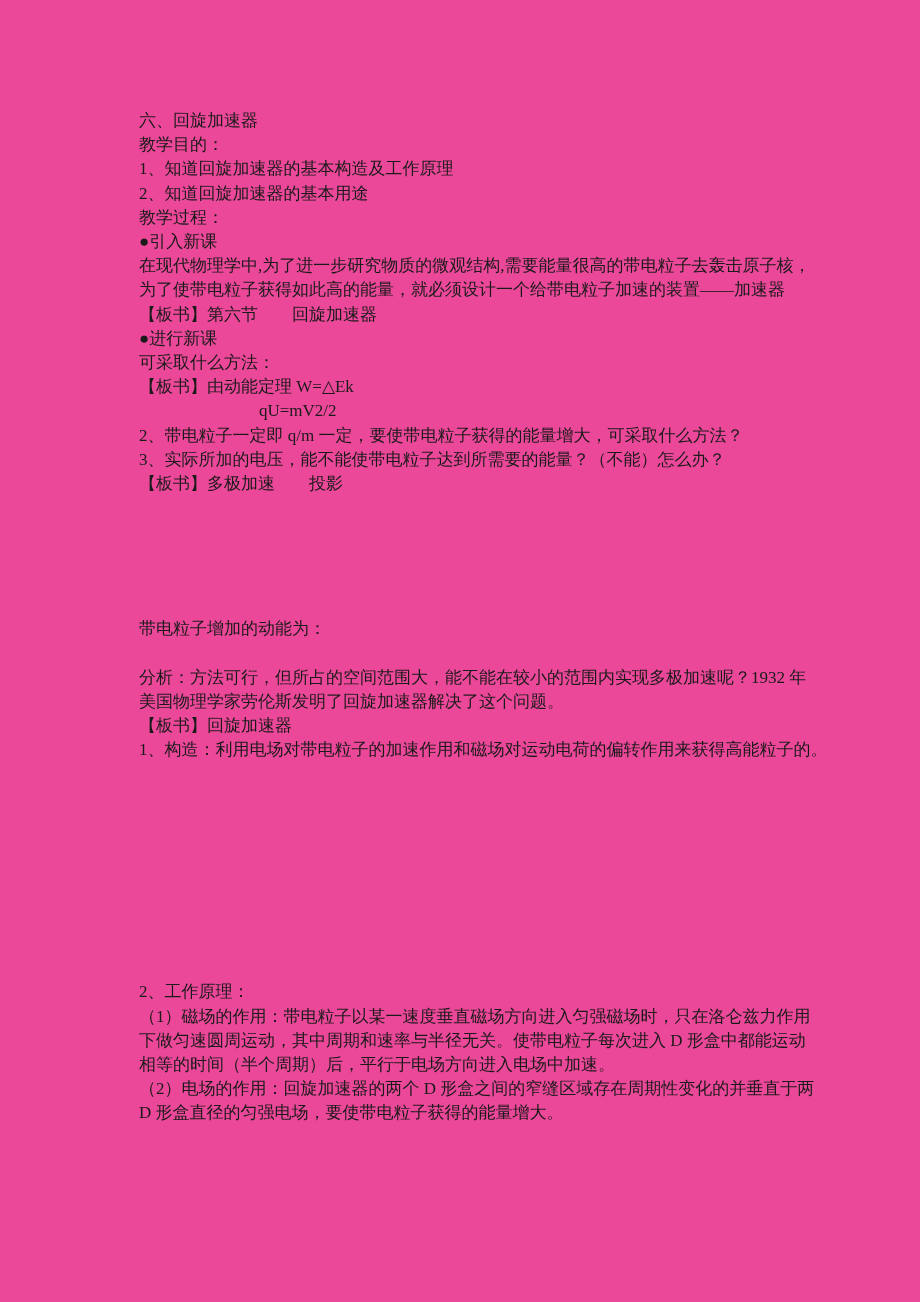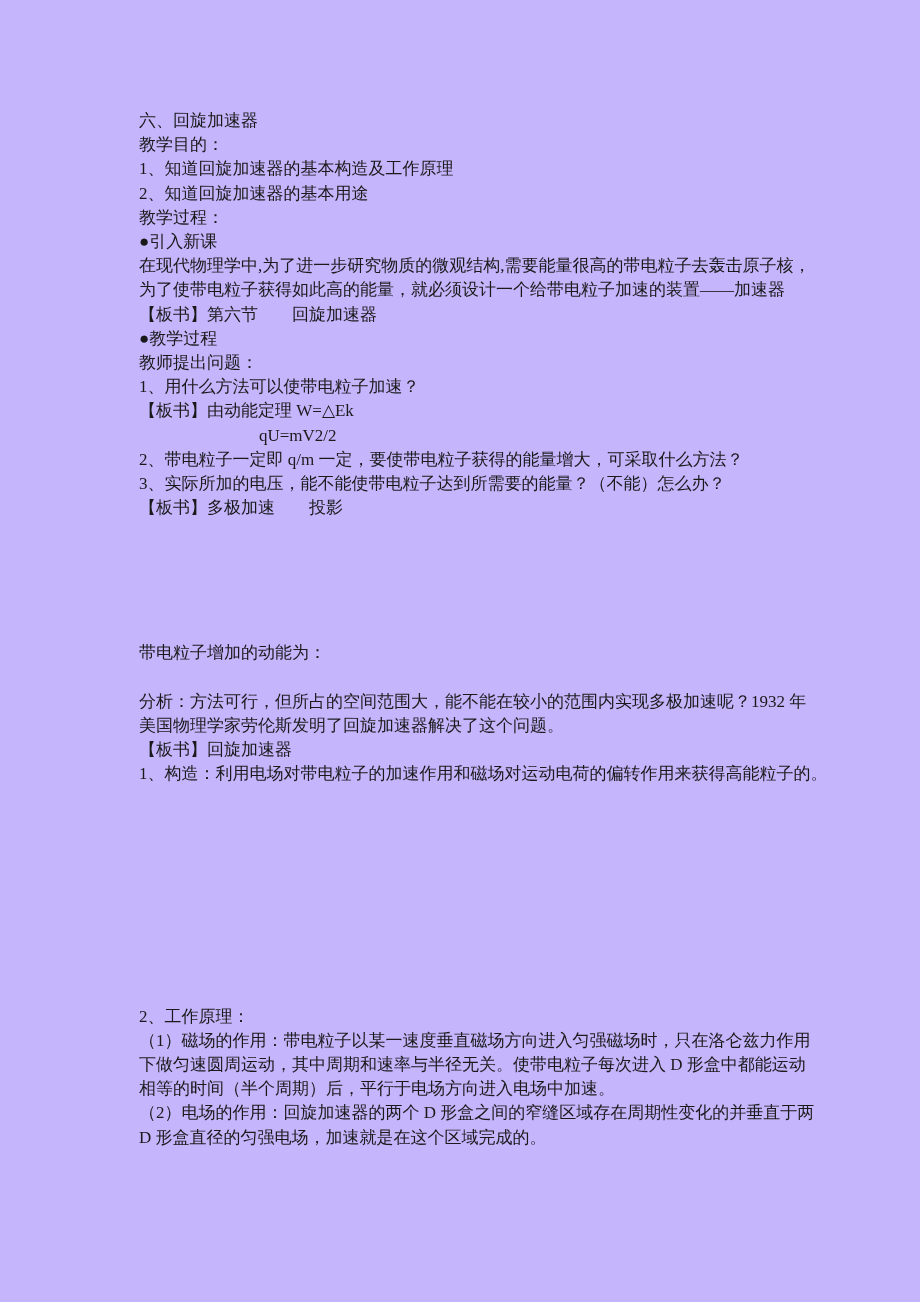--- a/index.html
+++ b/index.html
@@ -4,21 +4,21 @@
 <style>
   html, body {
     margin: 0;
     padding: 0;
     background: #ffffff;
   }
   .page {
     position: relative;
     width: 920px;
     height: 1302px;
-    background: #c4b5fd;
+    background: #ec4899;
     overflow: hidden;
     font-family: "Liberation Serif", "DejaVu Serif", serif;
   }
   .doc-content {
     position: absolute;
     left: 139px;
     top: 109px;
     width: 720px;
     color: #1a1a1a;
     font-size: 17px;
@@ -43,23 +43,22 @@
   <div class="doc-content">
       <div class="line">六、回旋加速器</div>
       <div class="line">教学目的：</div>
       <div class="line">1、知道回旋加速器的基本构造及工作原理</div>
       <div class="line">2、知道回旋加速器的基本用途</div>
       <div class="line">教学过程：</div>
       <div class="line">●引入新课</div>
       <div class="line">在现代物理学中,为了进一步研究物质的微观结构,需要能量很高的带电粒子去轰击原子核，</div>
       <div class="line">为了使带电粒子获得如此高的能量，就必须设计一个给带电粒子加速的装置——加速器</div>
       <div class="line">【板书】第六节　　回旋加速器</div>
-      <div class="line">●教学过程</div>
-      <div class="line">教师提出问题：</div>
-      <div class="line">1、用什么方法可以使带电粒子加速？</div>
+      <div class="line">●进行新课</div>
+      <div class="line">可采取什么方法：</div>
       <div class="line">【板书】由动能定理 W=△Ek</div>
       <div class="line indent">qU=mV2/2</div>
       <div class="line">2、带电粒子一定即 q/m 一定，要使带电粒子获得的能量增大，可采取什么方法？</div>
       <div class="line">3、实际所加的电压，能不能使带电粒子达到所需要的能量？（不能）怎么办？</div>
       <div class="line">【板书】多极加速　　投影</div>
       <div class="line blank">&nbsp;</div>
       <div class="line blank">&nbsp;</div>
       <div class="line blank">&nbsp;</div>
       <div class="line blank">&nbsp;</div>
       <div class="line blank">&nbsp;</div>
@@ -76,15 +75,15 @@
       <div class="line blank">&nbsp;</div>
       <div class="line blank">&nbsp;</div>
       <div class="line blank">&nbsp;</div>
       <div class="line blank">&nbsp;</div>
       <div class="line blank">&nbsp;</div>
       <div class="line">2、工作原理：</div>
       <div class="line">（1）磁场的作用：带电粒子以某一速度垂直磁场方向进入匀强磁场时，只在洛仑兹力作用</div>
       <div class="line">下做匀速圆周运动，其中周期和速率与半径无关。使带电粒子每次进入 D 形盒中都能运动</div>
       <div class="line">相等的时间（半个周期）后，平行于电场方向进入电场中加速。</div>
       <div class="line">（2）电场的作用：回旋加速器的两个 D 形盒之间的窄缝区域存在周期性变化的并垂直于两</div>
-      <div class="line">D 形盒直径的匀强电场，加速就是在这个区域完成的。</div>
+      <div class="line">D 形盒直径的匀强电场，要使带电粒子获得的能量增大。</div>
     </div>
 </div>
 
 </body></html>

